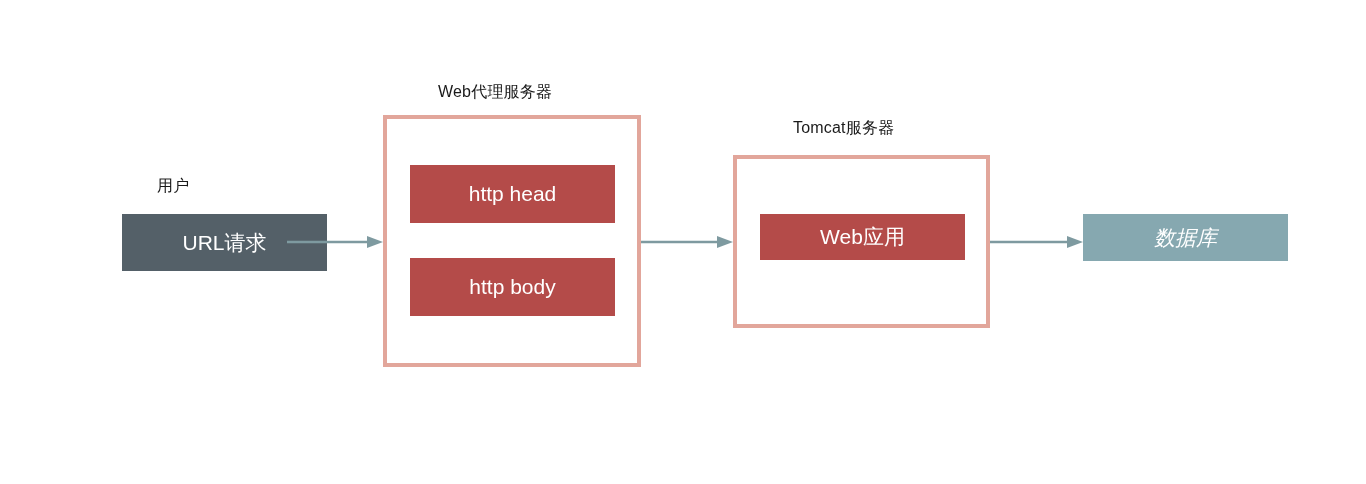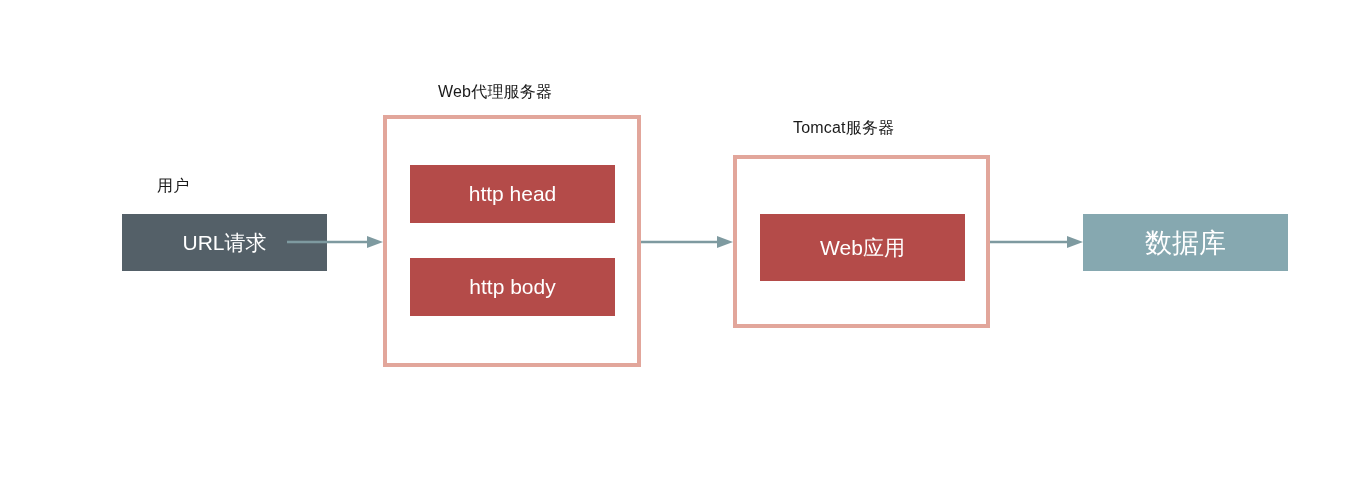--- a/index.html
+++ b/index.html
@@ -47,23 +47,24 @@
     height: 57px;
     background: #546068;
     font-size: 21px;
     margin-left: 44px;
   }
 
   .box-db {
     left: 1083px;
     top: 214px;
     width: 205px;
-    height: 57px;
+    height: 47px;
     background: #86A8B0;
-    font-size: 27px;
+    font-size: 21px;
+    font-style: italic;
   }
 
   .box-red {
     background: #B44B49;
     font-size: 21px;
   }
 
   .box-http-head {
     left: 410px;
     top: 165px;
@@ -75,21 +76,21 @@
     left: 410px;
     top: 258px;
     width: 205px;
     height: 58px;
   }
 
   .box-webapp {
     left: 760px;
     top: 214px;
     width: 205px;
-    height: 67px;
+    height: 46px;
   }
 
   
   .container-box {
     position: absolute;
     border: 4px solid #E2A69B;
     background: #ffffff;
     box-sizing: border-box;
   }
 

